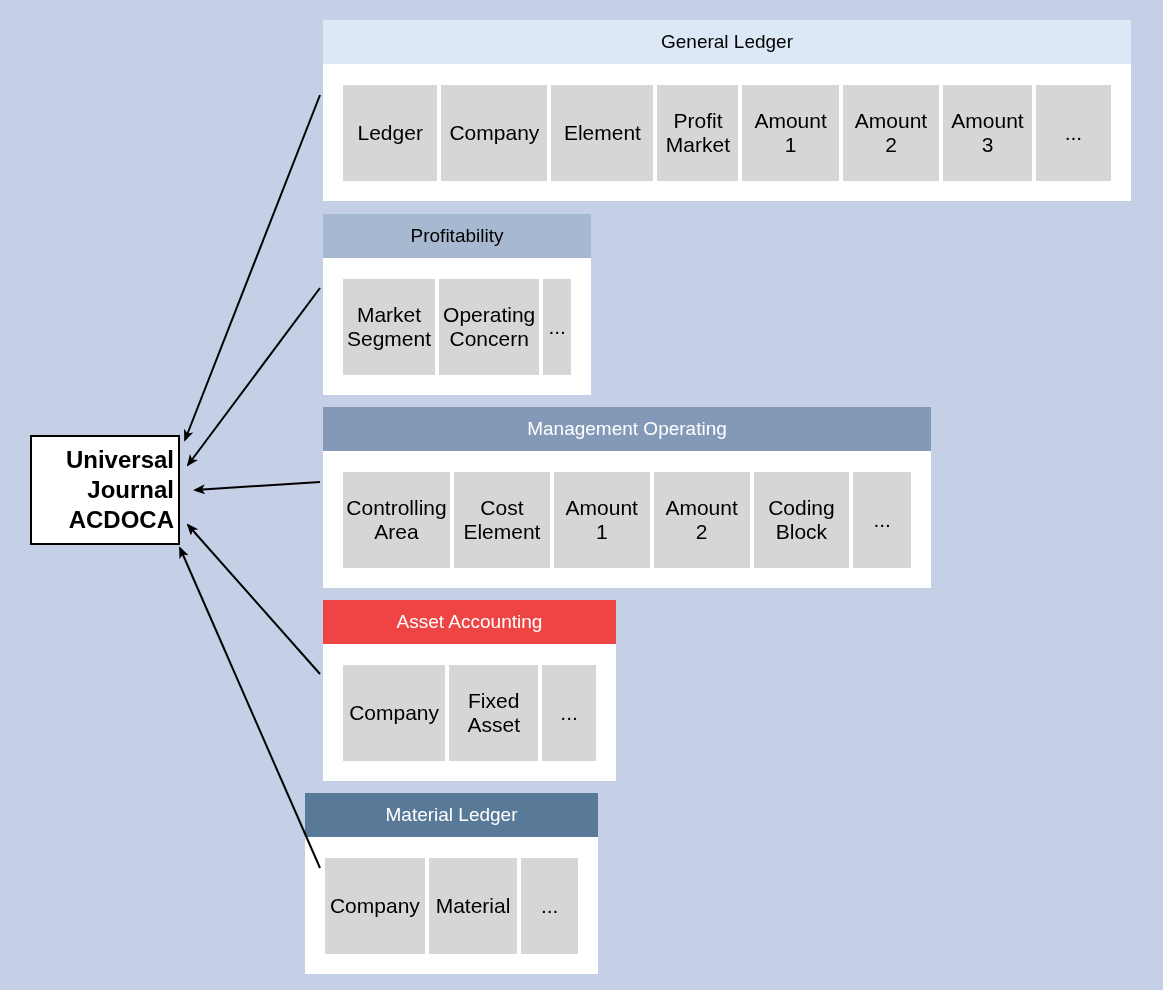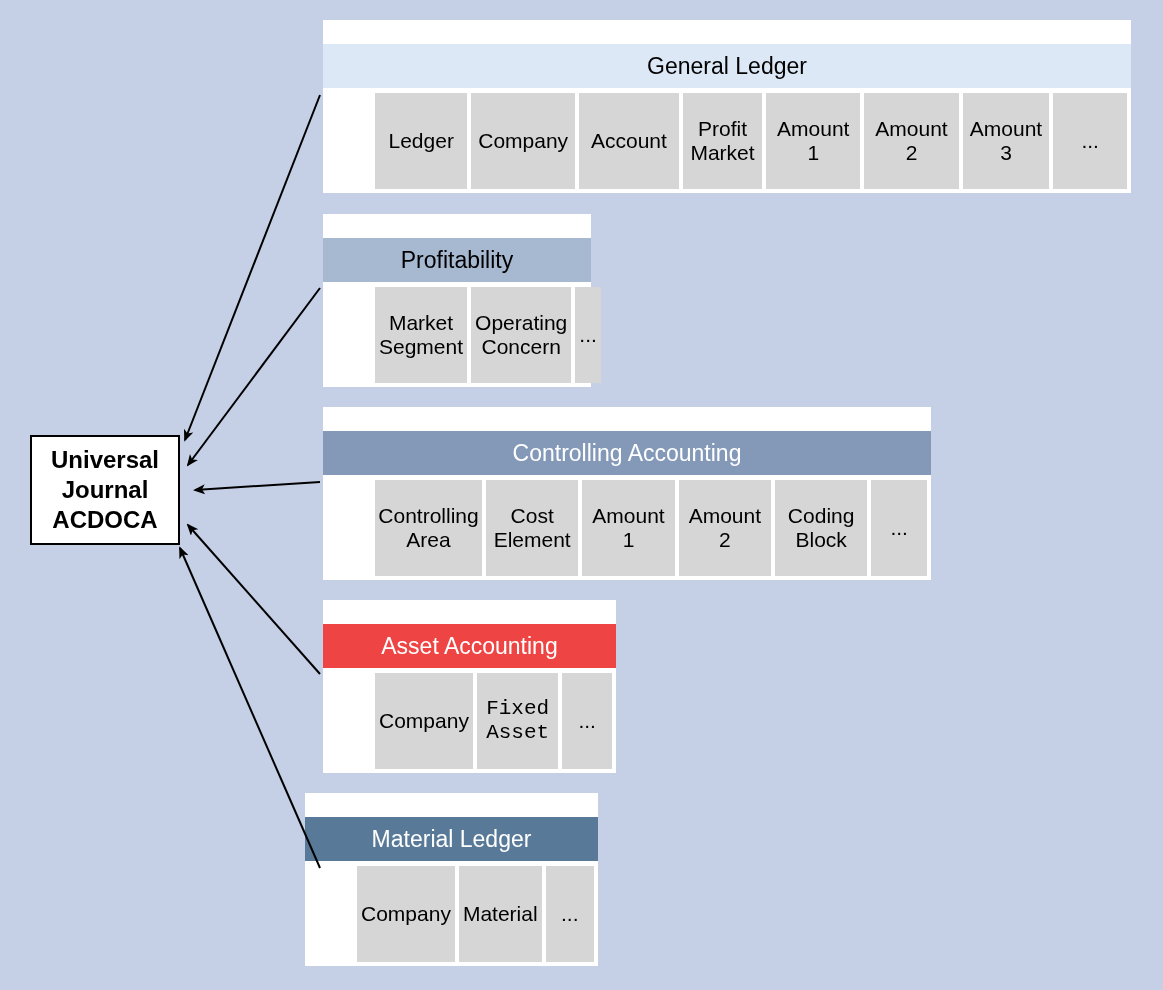--- a/index.html
+++ b/index.html
@@ -15,51 +15,49 @@
     position:absolute;
     left:30px;
     top:435px;
     width:150px;
     height:110px;
     background:#ffffff;
     border:2px solid #000;
     display:flex;
     align-items:center;
     justify-content:center;
-    text-align:center;
+    text-align:right;
     font-size:24px;
     font-weight:700;
     line-height:1.25;
     color:#000;
     box-sizing:border-box;
-    padding:12px;
+    padding:4px;
   }
   .block{
     position:absolute;
     background:#ffffff;
     box-sizing:border-box;
   }
   .block-header{
     height:44px;
     display:flex;
     align-items:center;
     justify-content:center;
-    font-size:23px;
+    font-size:19px;
     color:#000;
     border-bottom:1px solid #fff;
-    margin-top:24px;
   }
   .block-header.light{color:#fff;}
   .cells{
     display:flex;
     flex-direction:row;
     gap:4px;
-    padding:4px;
+    padding:20px;
     box-sizing:border-box;
-    margin-left:48px;
   }
   .cell{
     background:#d6d6d6;
     height:96px;
     display:flex;
     align-items:center;
     justify-content:center;
     text-align:center;
     font-size:21px;
     line-height:1.15;
@@ -80,52 +78,52 @@
 <div class="target-box">
   <span>Universal Journal ACDOCA</span>
 </div>
 
 <div id="blocks-root">
     <div class="block" style="left: 323px; top: 20px; width: 808px;">
       <div class="block-header" style="background: rgb(221, 232, 247);">General Ledger</div>
       <div class="cells">
         <div class="cell" style="width: 98px;">Ledger</div>
         <div class="cell" style="width: 110px;">Company</div>
-        <div class="cell" style="width: 106px;">Account</div>
+        <div class="cell" style="width: 106px;">Element</div>
         <div class="cell" style="width: 84px;">Profit Market</div>
         <div class="cell" style="width: 100px;">Amount 1</div>
         <div class="cell" style="width: 100px;">Amount 2</div>
         <div class="cell" style="width: 92px;">Amount 3</div>
         <div class="cell" style="width: 78px;">...</div>
       </div>
     </div>
     <div class="block" style="left: 323px; top: 214px; width: 268px;">
       <div class="block-header" style="background: rgb(167, 184, 209);">Profitability</div>
       <div class="cells">
         <div class="cell" style="width: 120px;">Market Segment</div>
         <div class="cell" style="width: 120px;">Operating Concern</div>
         <div class="cell" style="width: 60px;">...</div>
       </div>
     </div>
     <div class="block" style="left: 323px; top: 407px; width: 608px;">
-      <div class="block-header light" style="background: rgb(132, 153, 184);">Controlling Accounting</div>
+      <div class="block-header light" style="background: rgb(132, 153, 184);">Management Operating</div>
       <div class="cells">
         <div class="cell" style="width: 107px;">Controlling Area</div>
         <div class="cell" style="width: 100px;">Cost Element</div>
         <div class="cell" style="width: 100px;">Amount 1</div>
         <div class="cell" style="width: 100px;">Amount 2</div>
         <div class="cell" style="width: 100px;">Coding Block</div>
         <div class="cell" style="width: 60px;">...</div>
       </div>
     </div>
     <div class="block" style="left: 323px; top: 600px; width: 293px;">
       <div class="block-header light" style="background: #ef4444;">Asset Accounting</div>
       <div class="cells">
         <div class="cell" style="width: 115px;">Company</div>
-        <div class="cell" style="width: 100px; font-family: Liberation Mono, monospace;">Fixed Asset</div>
+        <div class="cell" style="width: 100px;">Fixed Asset</div>
         <div class="cell" style="width: 60px;">...</div>
       </div>
     </div>
     <div class="block" style="left: 305px; top: 793px; width: 293px;">
       <div class="block-header light" style="background: rgb(88, 122, 152);">Material Ledger</div>
       <div class="cells">
         <div class="cell" style="width: 106px;">Company</div>
         <div class="cell" style="width: 94px;">Material</div>
         <div class="cell" style="width: 60px;">...</div>
       </div>

